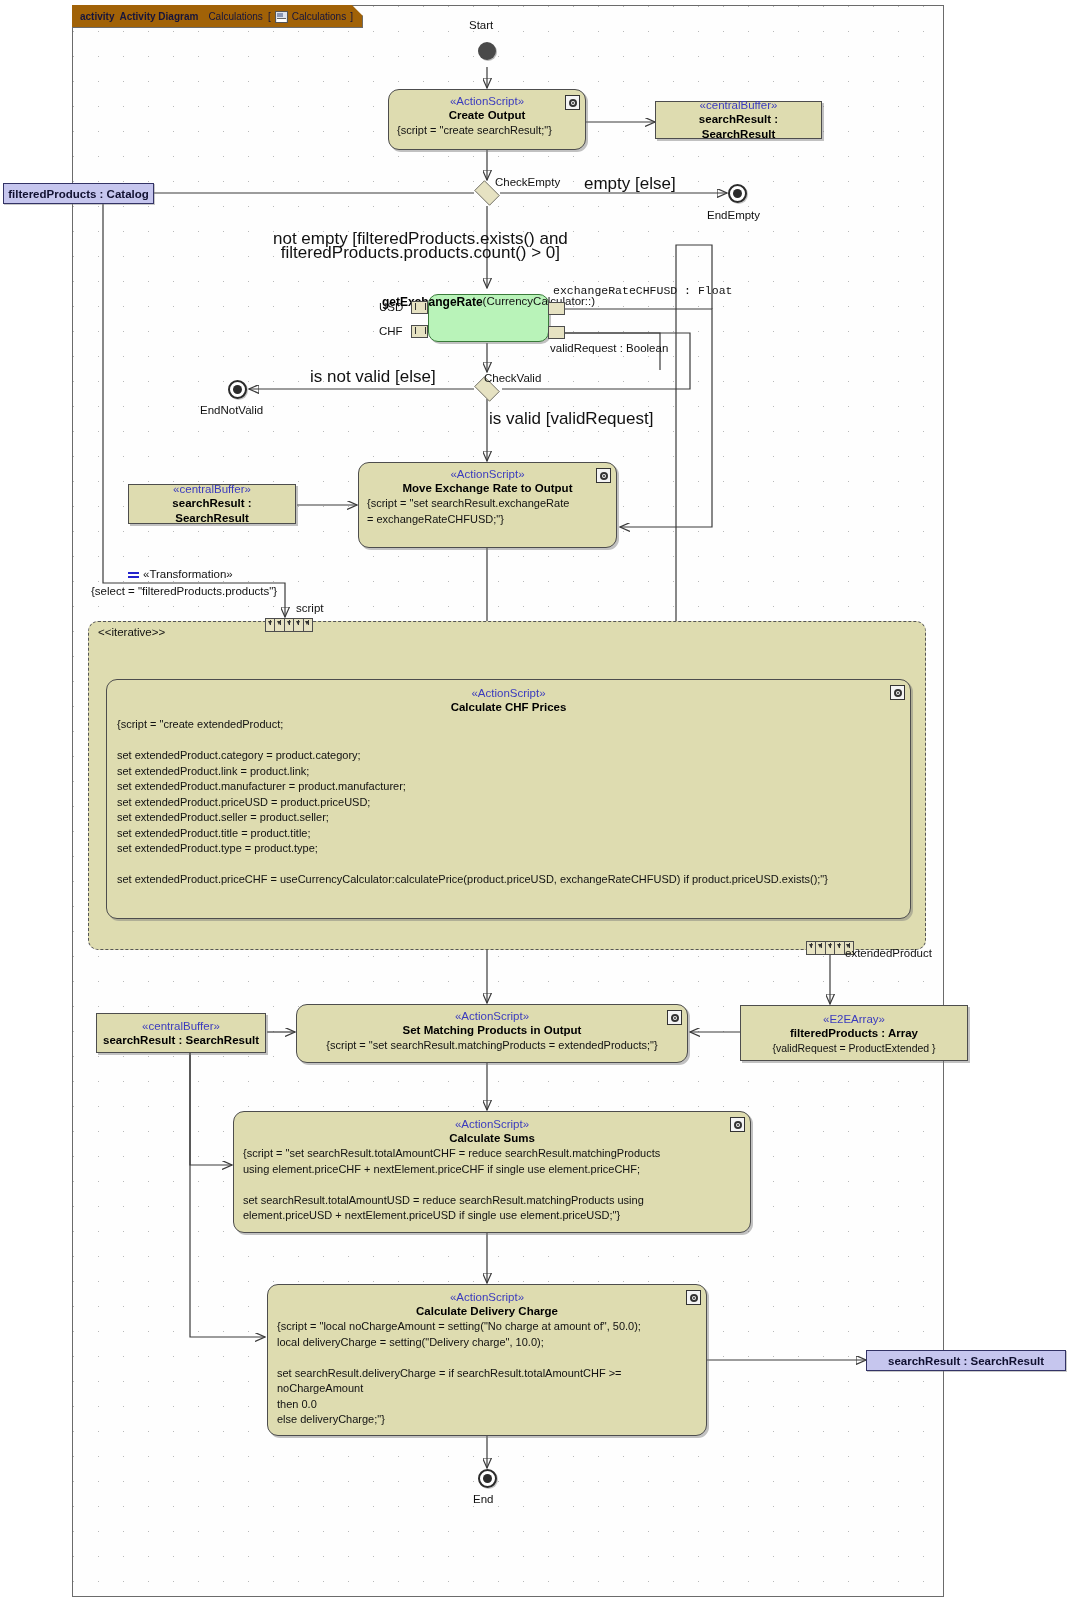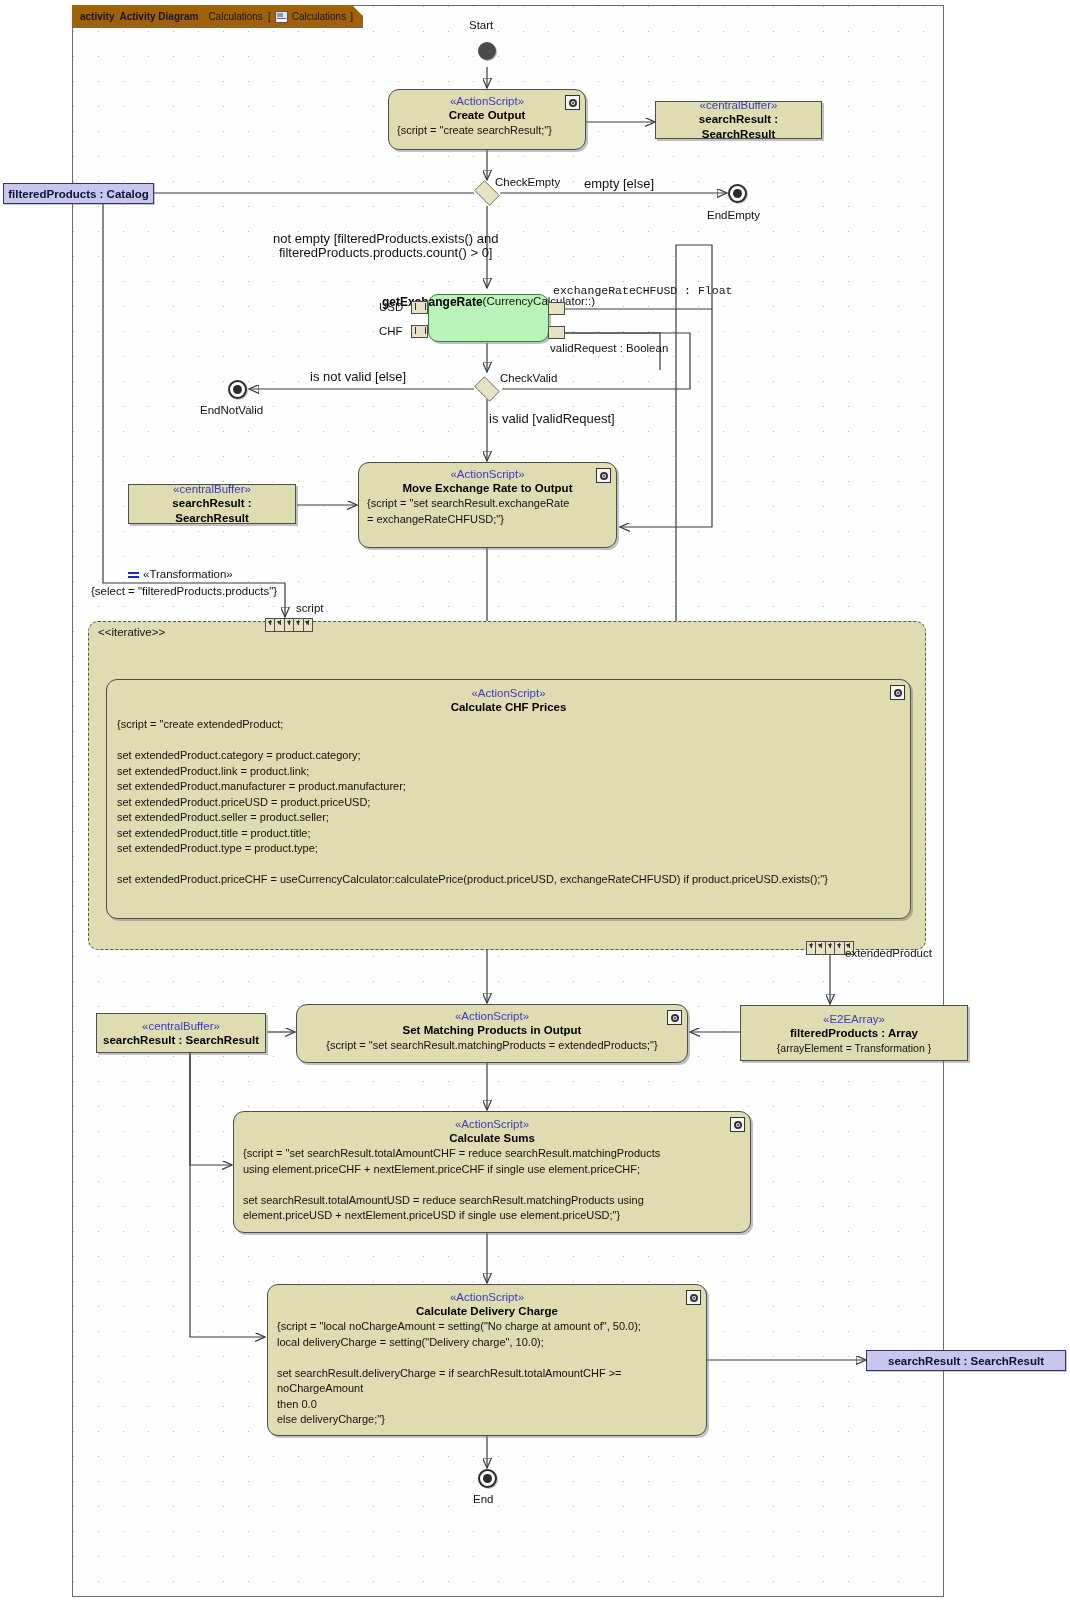--- a/index.html
+++ b/index.html
@@ -240,21 +240,21 @@
     position:relative;top:2px;margin-right:4px;
   }
   .eqicon:before,.eqicon:after{
     content:"";position:absolute;left:0;width:11px;height:2px;background:#2323cc;
   }
   .eqicon:before{top:3px;}
   .eqicon:after{top:7px;}
 
   
   .edgelabel{
-    position:absolute;font-size:13px;color:#111;white-space:nowrap;
+    position:absolute;font-size:17px;color:#111;white-space:nowrap;
     line-height:14px;
   }
   svg.wires{position:absolute;left:0;top:0;width:1070px;height:1607px;overflow:visible;pointer-events:none;}
   svg.wires line,svg.wires path,svg.wires polyline{
     stroke:#3a3a3a;stroke-width:1.2;fill:none;
   }
 </style>
 </head>
 <body>
 
@@ -373,21 +373,21 @@
   <div class="nlabel" style="left:379px;top:301px;">USD</div>
   <div class="pin valuepin" style="left:411px;top:325px;"></div>
   <div class="nlabel" style="left:379px;top:325px;">CHF</div>
 
   <div class="pin" style="left:548px;top:302px;"></div>
   <div class="nlabel" style="left:553px;top:284px;font-family:Liberation Mono, monospace;">exchangeRateCHFUSD : Float</div>
   <div class="pin" style="left:548px;top:326px;"></div>
   <div class="nlabel" style="left:550px;top:342px;">validRequest : Boolean</div>
 
   <div class="diamond" style="left:472px;top:379px;"></div>
-  <div class="nlabel" style="left:500px;top:372px;text-align:center;">CheckValid</div>
+  <div class="nlabel" style="left:484px;top:372px;text-align:center;">CheckValid</div>
   <div class="edgelabel" style="left:310px;top:370px;">is not valid [else]</div>
   <div class="edgelabel" style="left:489px;top:412px;">is valid [validRequest]</div>
 
   <div class="final" style="left:228px;top:380px;"></div>
   <div class="nlabel" style="left:200px;top:404px;">EndNotValid</div>
 
   <div class="abs action" style="left:358px;top:462px;width:259px;height:86px;">
     <div class="gearbox"></div>
     <div class="stereo">«ActionScript»</div>
     <div class="aname">Move Exchange Rate to Output</div>
@@ -451,21 +451,21 @@
   <div class="abs action" style="left:296px;top:1004px;width:392px;height:59px;">
     <div class="gearbox"></div>
     <div class="stereo">«ActionScript»</div>
     <div class="aname">Set Matching Products in Output</div>
     <div class="script" style="text-align:center;">{script = "set searchResult.matchingProducts = extendedProducts;"}</div>
   </div>
 
   <div class="abs objnode" style="left:740px;top:1005px;width:228px;height:56px;">
     <div class="st">«E2EArray»</div>
     <div class="nm">filteredProducts : Array</div>
-    <div class="cn">{arrayElement = Transformation }</div>
+    <div class="cn">{validRequest = ProductExtended }</div>
   </div>
 
   <div class="abs action" style="left:233px;top:1111px;width:518px;height:122px;padding:5px 9px;">
     <div class="gearbox"></div>
     <div class="stereo">«ActionScript»</div>
     <div class="aname">Calculate Sums</div>
     <div class="script">{script = "set searchResult.totalAmountCHF = reduce searchResult.matchingProducts
 using element.priceCHF + nextElement.priceCHF if single use element.priceCHF;
 
 set searchResult.totalAmountUSD = reduce searchResult.matchingProducts using

